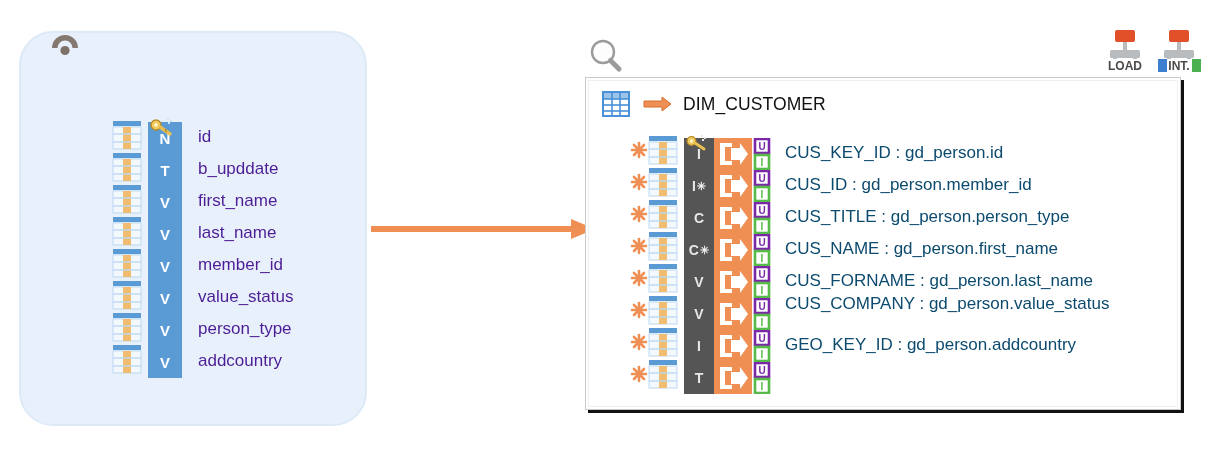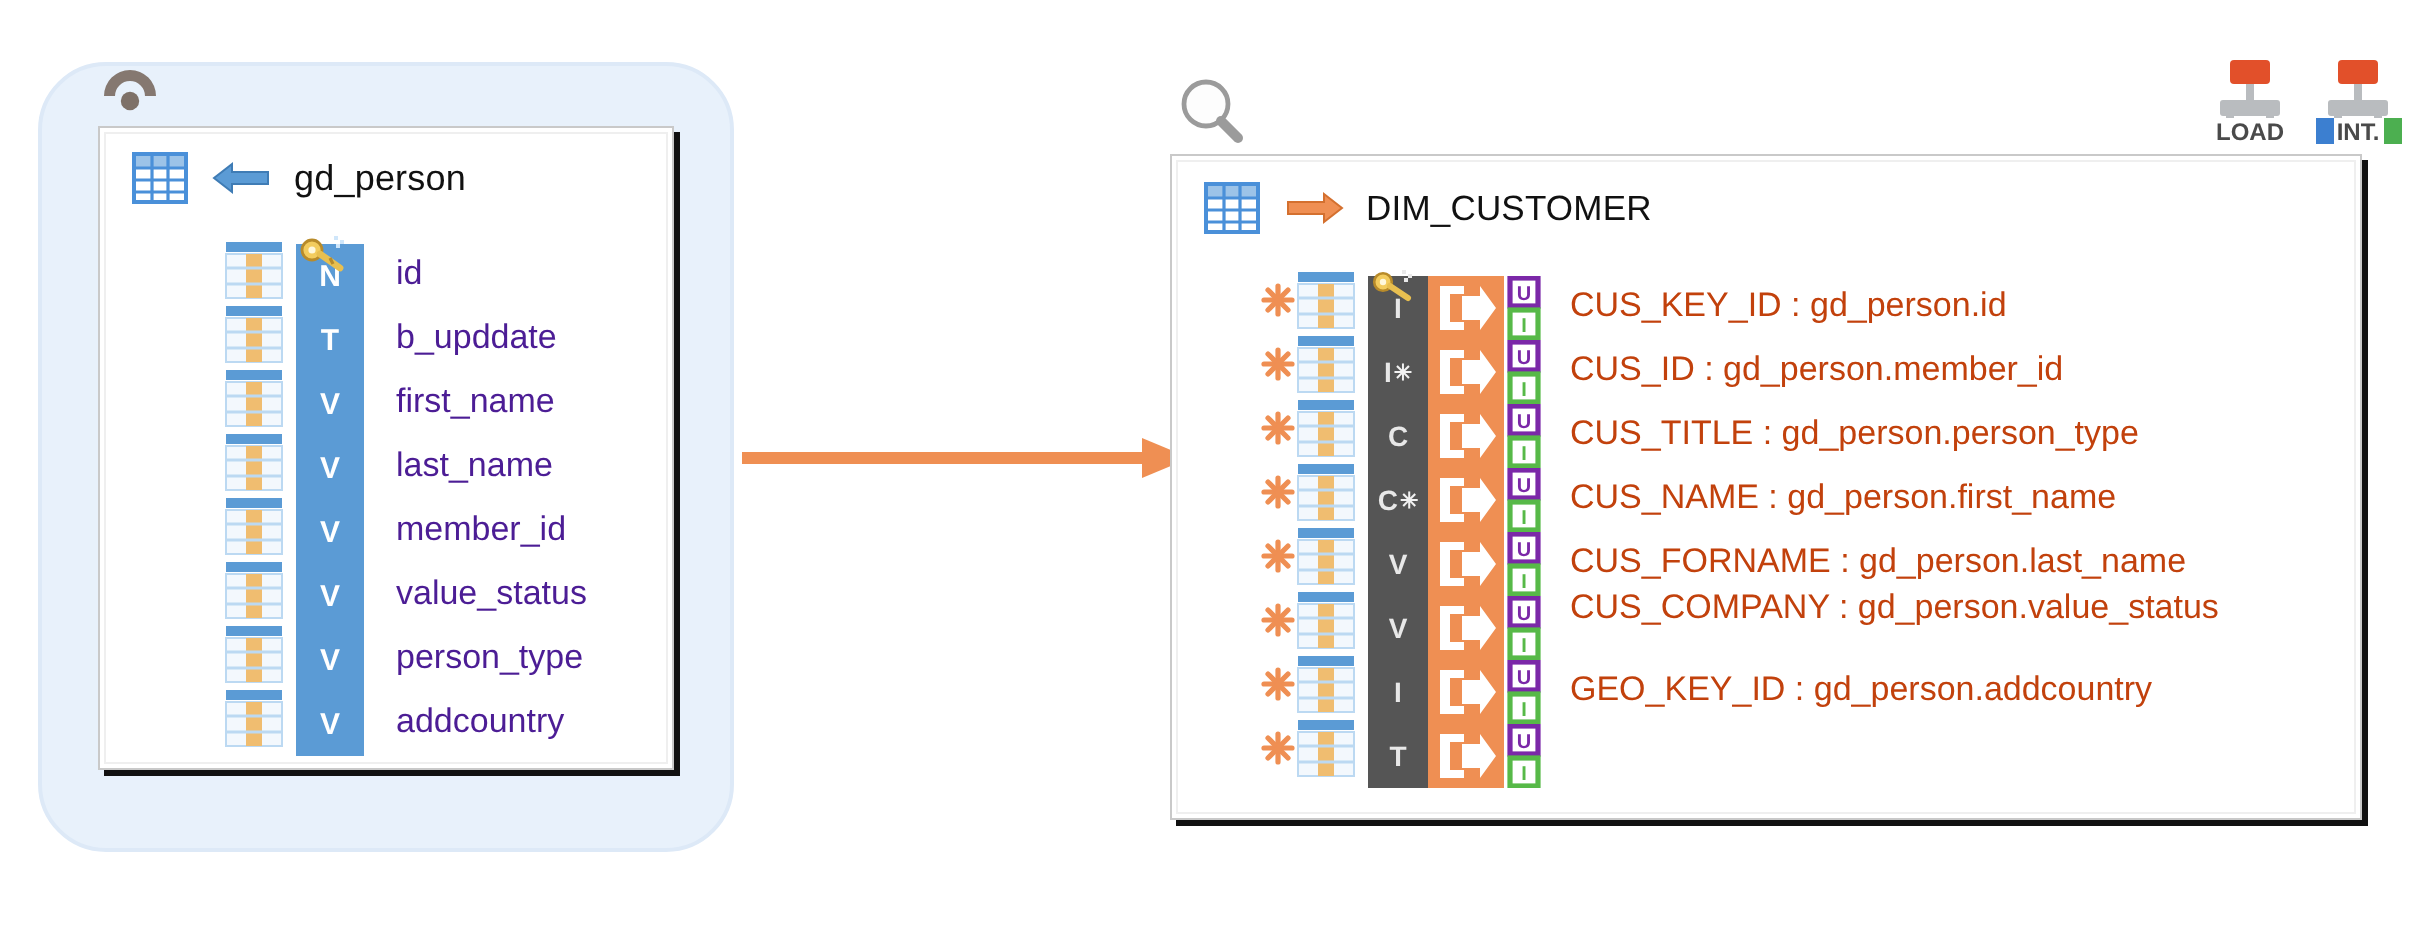--- a/index.html
+++ b/index.html
@@ -95,21 +95,21 @@
 
   
   #tgt-orangestrip{
     position:absolute;left:714px;top:138px;width:38px;height:256px;
     background:#ef8f53;
   }
   .exp-arrow{position:absolute;left:716px;width:34px;height:32px;}
   .ui-pair{position:absolute;left:752px;width:20px;height:32px;}
 
   .tgt-label{
-    position:absolute;left:785px;font-size:17px;color:#c2410c;white-space:nowrap;
+    position:absolute;left:785px;font-size:17px;color:#0c4a6e;white-space:nowrap;
   }
 
   
   #connector{position:absolute;left:371px;top:217px;width:226px;height:24px;}
 
   
   #magnifier{position:absolute;left:588px;top:37px;width:36px;height:40px;}
 
   
   #toolicons{position:absolute;left:1085px;top:27px;width:102px;height:46px;display:flex;gap:6px;margin-left:16px;}
@@ -122,46 +122,20 @@
 
   <div id="src-group"></div>
 
   <div id="src-badge">
     <svg width="34" height="26" viewBox="0 0 34 26">
       <path d="M4 17 A13 13 0 0 1 30 17 L24.5 17 A7.5 7.5 0 0 0 9.5 17 Z" fill="#6b5a4e" opacity=".8"></path>
       <circle cx="17" cy="19.5" r="4.6" fill="#6b5a4e" opacity=".85"></circle>
     </svg>
   </div>
 
-  <div id="src-window" class="tbl-window">
-    <div class="frame"></div>
-    <div class="inner"></div>
-
-    <div class="tbl-head">
-      <span class="grid-icon">
-        <svg width="28" height="26" viewBox="0 0 28 26">
-          <rect x="1" y="1" width="26" height="24" fill="#ffffff" stroke="#4a90d9" stroke-width="2"></rect>
-          <rect x="2" y="2" width="24" height="6" fill="#9cc3e8"></rect>
-          <g stroke="#4a90d9" stroke-width="1.6">
-            <line x1="2" y1="8" x2="26" y2="8"></line>
-            <line x1="2" y1="14" x2="26" y2="14"></line>
-            <line x1="2" y1="20" x2="26" y2="20"></line>
-            <line x1="10" y1="2" x2="10" y2="24"></line>
-            <line x1="18" y1="2" x2="18" y2="24"></line>
-          </g>
-        </svg>
-      </span>
-      <span class="dir-arrow">
-        <svg width="30" height="18" viewBox="0 0 30 18">
-          <path d="M1 9 L10 2 L10 6 L28 6 L28 12 L10 12 L10 16 Z" fill="#5b9bd5" stroke="#3f7cb5" stroke-width="1"></path>
-        </svg>
-      </span>
-      <span class="tbl-title">gd_person</span>
-    </div>
-  </div>
 
   <div id="src-typestrip"></div>
 
   <div id="src-rows" class="rows">
     <div class="row">
       <span class="cellicon colicon">
         <svg width="30" height="32" viewBox="0 0 30 32">
           <rect x="1" y="2" width="28" height="5" fill="#5b9bd5"></rect>
           <rect x="1" y="8" width="28" height="22" fill="#f3f8fd" stroke="#bcd9f2" stroke-width="1"></rect>
           <rect x="11" y="8" width="8" height="22" fill="#f0bd70"></rect>

